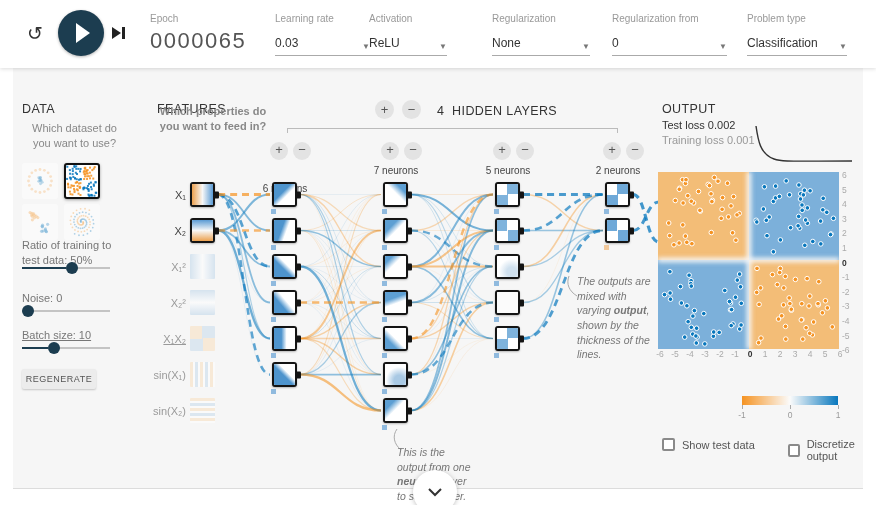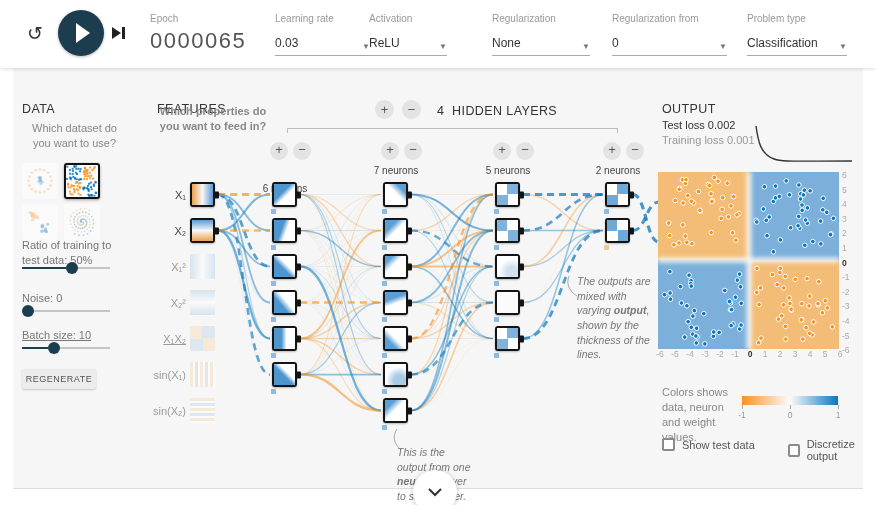--- a/index.html
+++ b/index.html
@@ -478,21 +478,20 @@
       <div class="tick" style="left: 842px; top: 228.4px; width: 16px;">2</div>
       <div class="tick" style="left: 842px; top: 243px; width: 16px;">1</div>
       <div class="tick zero" style="left: 842px; top: 257.6px; width: 16px;">0</div>
       <div class="tick" style="left: 842px; top: 272.2px; width: 16px;">-1</div>
       <div class="tick" style="left: 842px; top: 286.8px; width: 16px;">-2</div>
       <div class="tick" style="left: 842px; top: 301.4px; width: 16px;">-3</div>
       <div class="tick" style="left: 842px; top: 316px; width: 16px;">-4</div>
       <div class="tick" style="left: 842px; top: 330.6px; width: 16px;">-5</div>
       <div class="tick" style="left: 842px; top: 345.2px; width: 16px;">-6</div>
     </div>
-  <div id="legend-text">Colors shows data, neuron and weight values.</div>
   <div id="legend-bar" style="background: linear-gradient(90deg, rgb(245, 147, 34), rgb(251, 251, 251) 50%, rgb(8, 119, 189));"></div>
   <div id="legend-ticks">
       <div class="legend-tick" style="left: 742px;"></div>
       <div class="legend-num" style="left: 732px;">-1</div>
       <div class="legend-tick" style="left: 790px;"></div>
       <div class="legend-num" style="left: 780px;">0</div>
       <div class="legend-tick" style="left: 838px;"></div>
       <div class="legend-num" style="left: 828px;">1</div>
     </div>
   <div class="checkbox-row" style="left:662px;">

